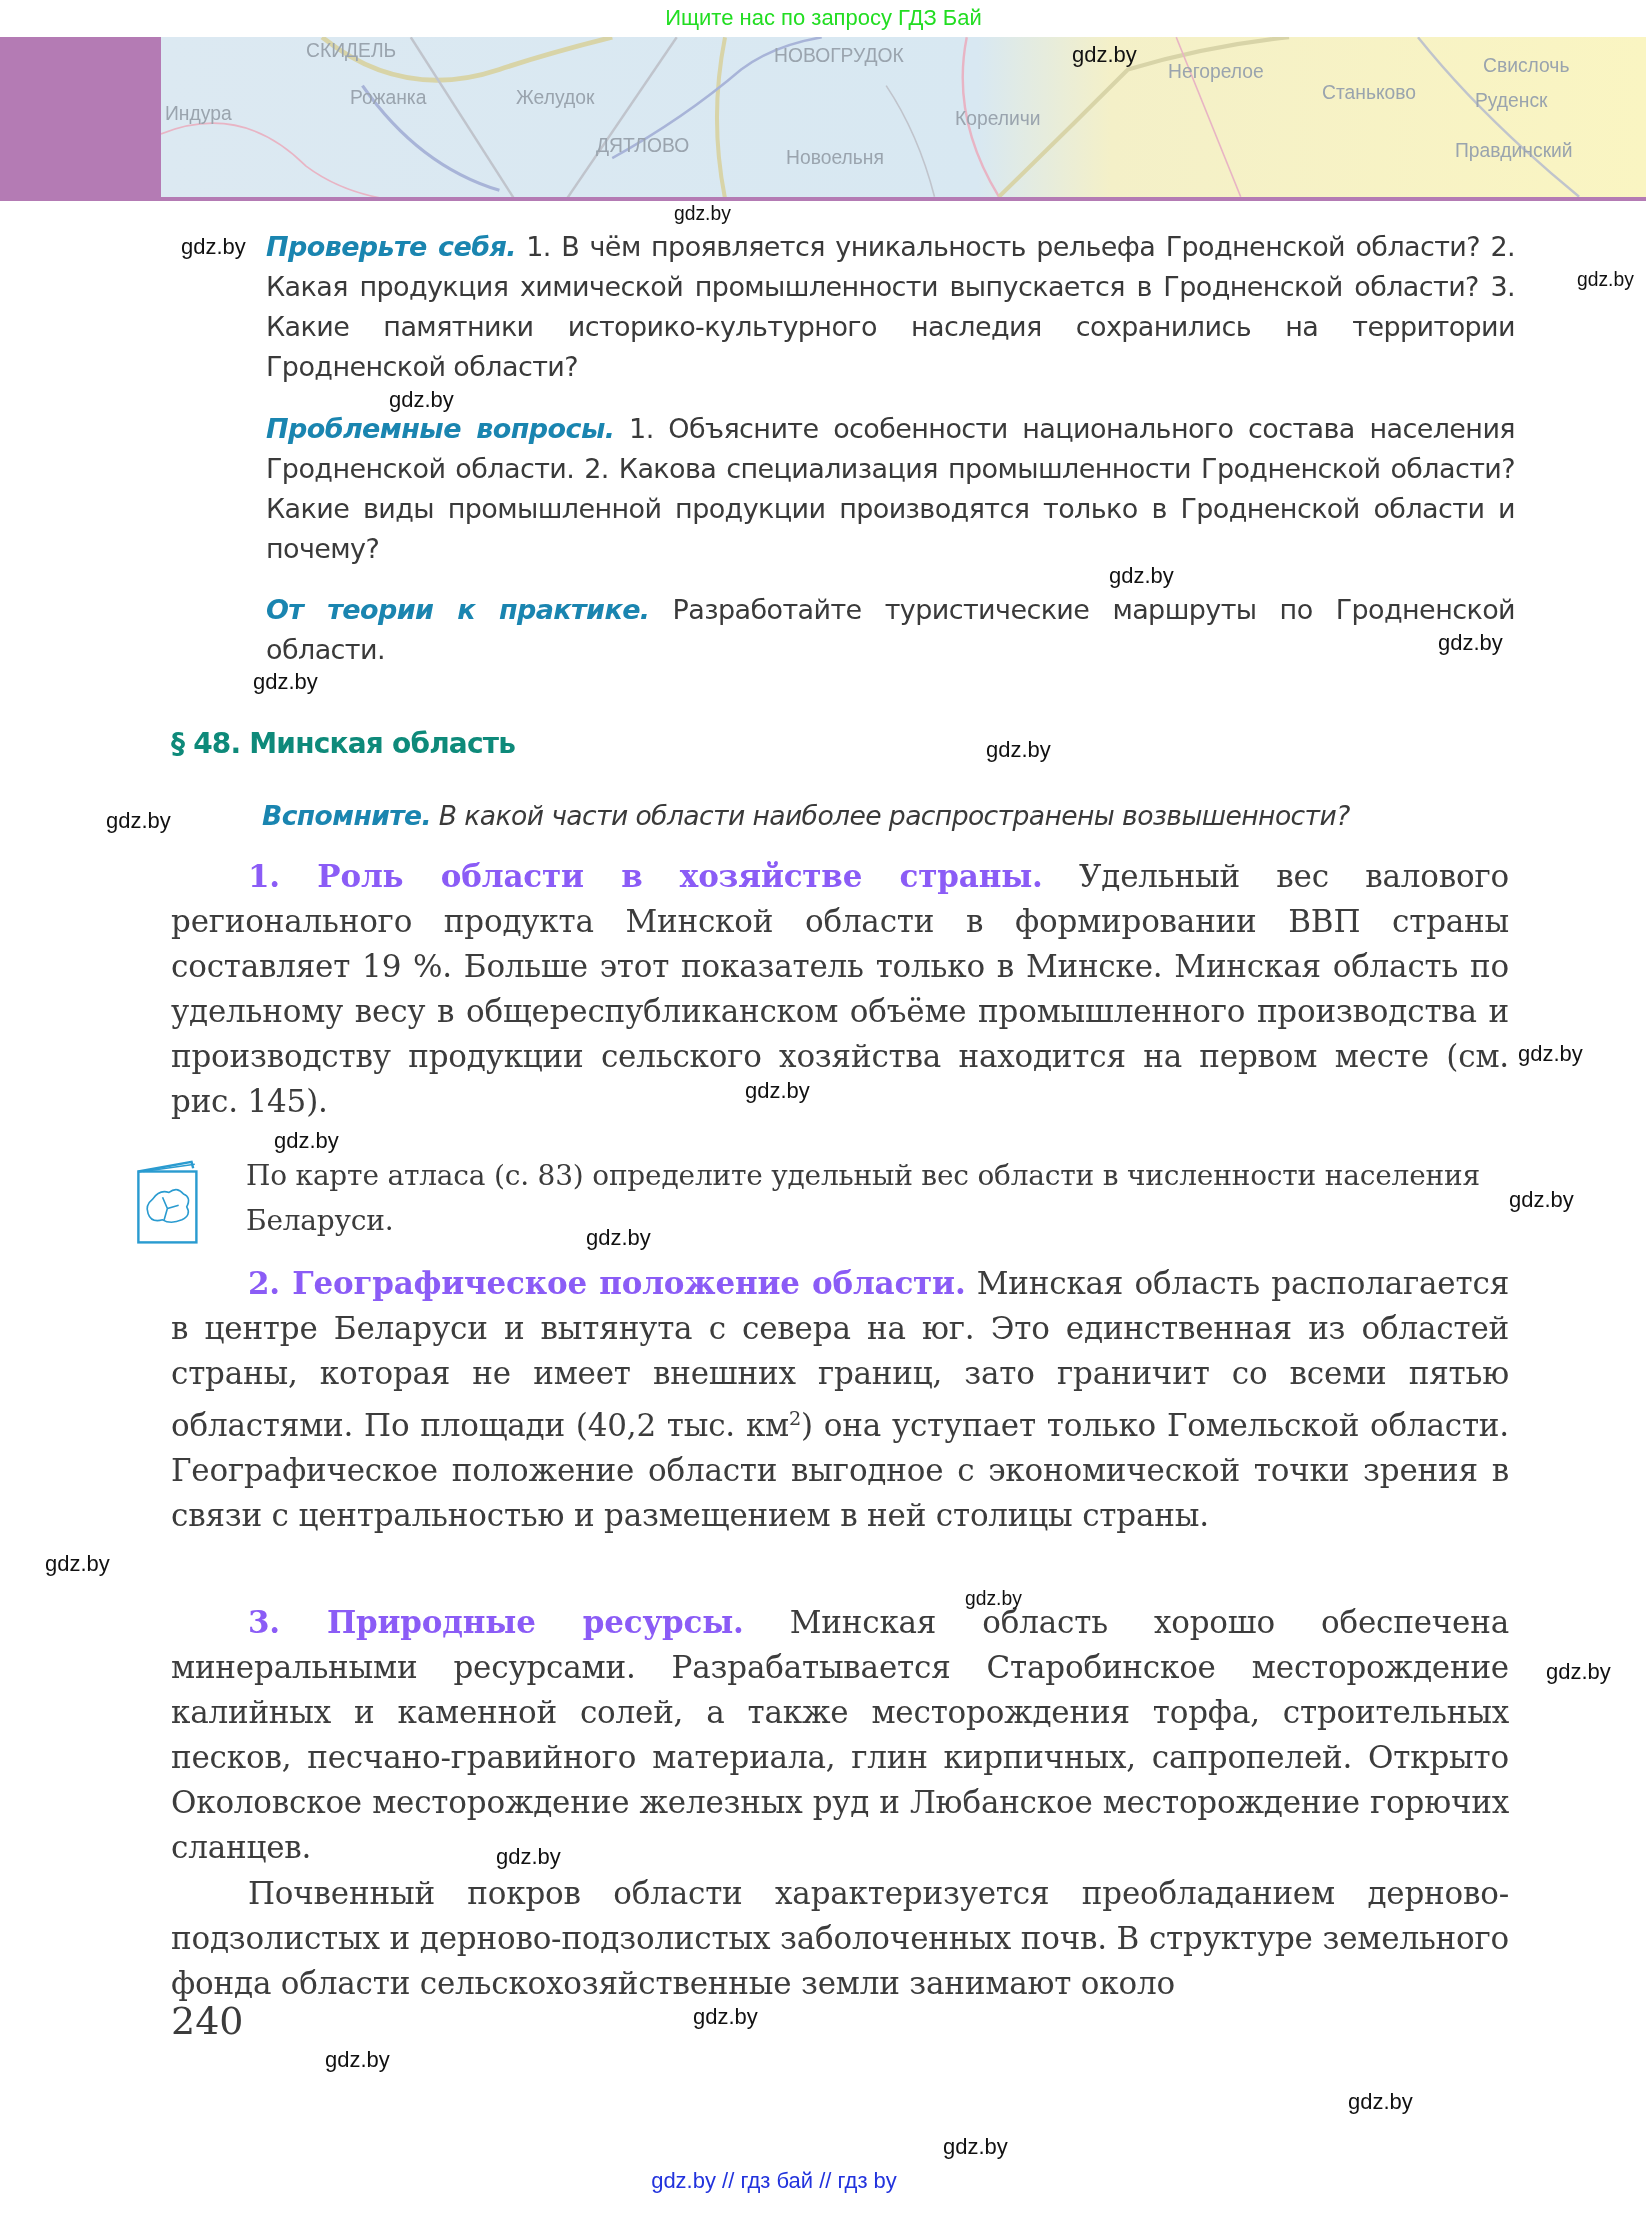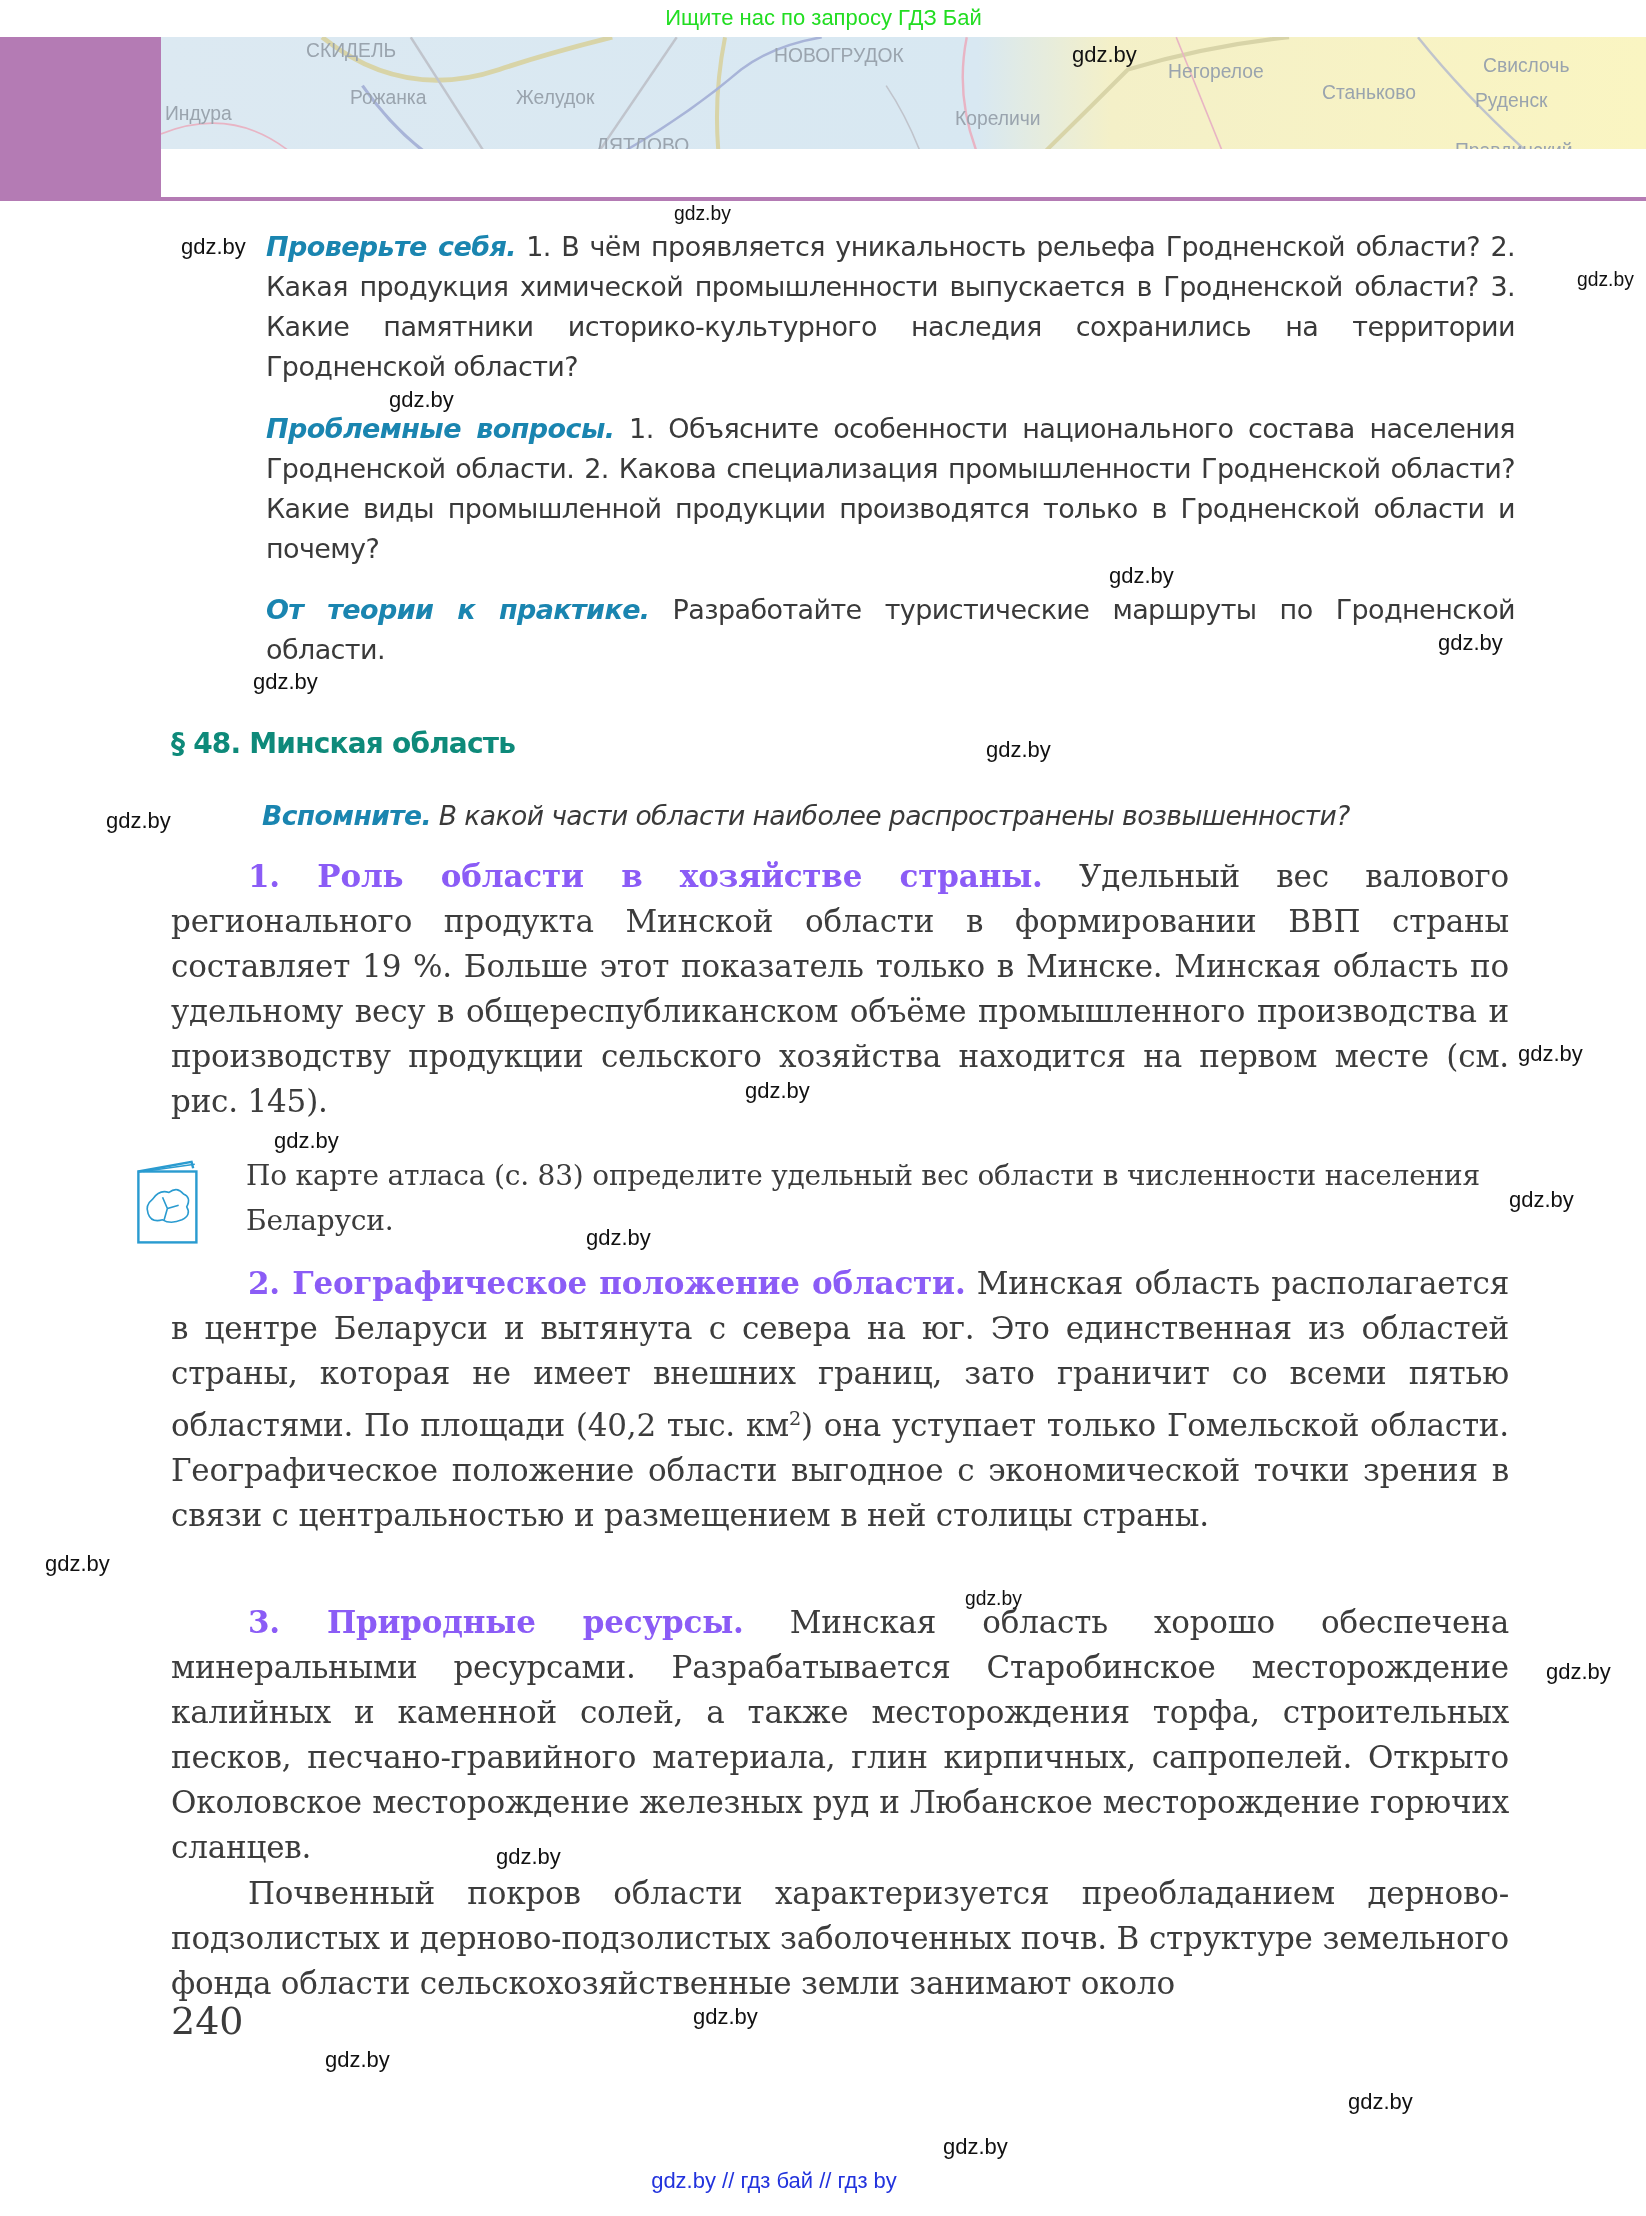--- a/index.html
+++ b/index.html
@@ -3,21 +3,21 @@
 <meta charset="utf-8">
 <style>
   html, body { margin: 0; padding: 0; background: #ffffff; }
   body { width: 1647px; height: 2216px; position: relative; overflow: hidden; font-family: "DejaVu Sans", sans-serif; color: #3a3a3a; }
 
   .top-banner { position: absolute; left: 0; top: 0; width: 1647px; height: 37px; text-align: center; }
   .top-banner span { font-family: "Liberation Sans", sans-serif; font-size: 22px; color: #22dd22; line-height: 35px; }
 
   .header { position: absolute; left: 0; top: 37px; width: 1647px; height: 160px; }
   .header .purple-block { position: absolute; left: 0; top: 0; width: 161px; height: 160px; background: #b47bb4; }
-  .header .map { position: absolute; left: 161px; top: 0; width: 1485px; height: 112px; overflow: hidden;
+  .header .map { position: absolute; left: 161px; top: 0; width: 1485px; height: 160px; overflow: hidden;
     background: linear-gradient(90deg, #dce9f2 0%, #d8e8f2 55%, #f4f0c8 64%, #faf5c2 100%); }
   .header .map svg { position: absolute; left: 0; top: 0; }
   .header .map .city { position: absolute; font-family: "Liberation Sans", sans-serif; color: #9aa4ae; font-size: 19.3px; }
   .header .rule { position: absolute; left: 0; top: 160px; width: 1647px; height: 4px; background: #b47bb4; }
   .header .topic { position: absolute; right: 133px; top: 110px; font-family: "DejaVu Sans", sans-serif; font-weight: bold; font-size: 26.6px; color: #2b2b2b; letter-spacing: -0.4px; }
 
   .wm { position: absolute; font-family: "Liberation Sans", sans-serif; font-size: 22px; color: #111; }
   .wm.small { font-size: 19.3px; }
 
   .sans-block { position: absolute; left: 266px; width: 1249px; font-family: "DejaVu Sans", sans-serif; font-size: 27px; line-height: 40px; color: #3a3a3a; letter-spacing: -0.6px; text-align: justify; }

